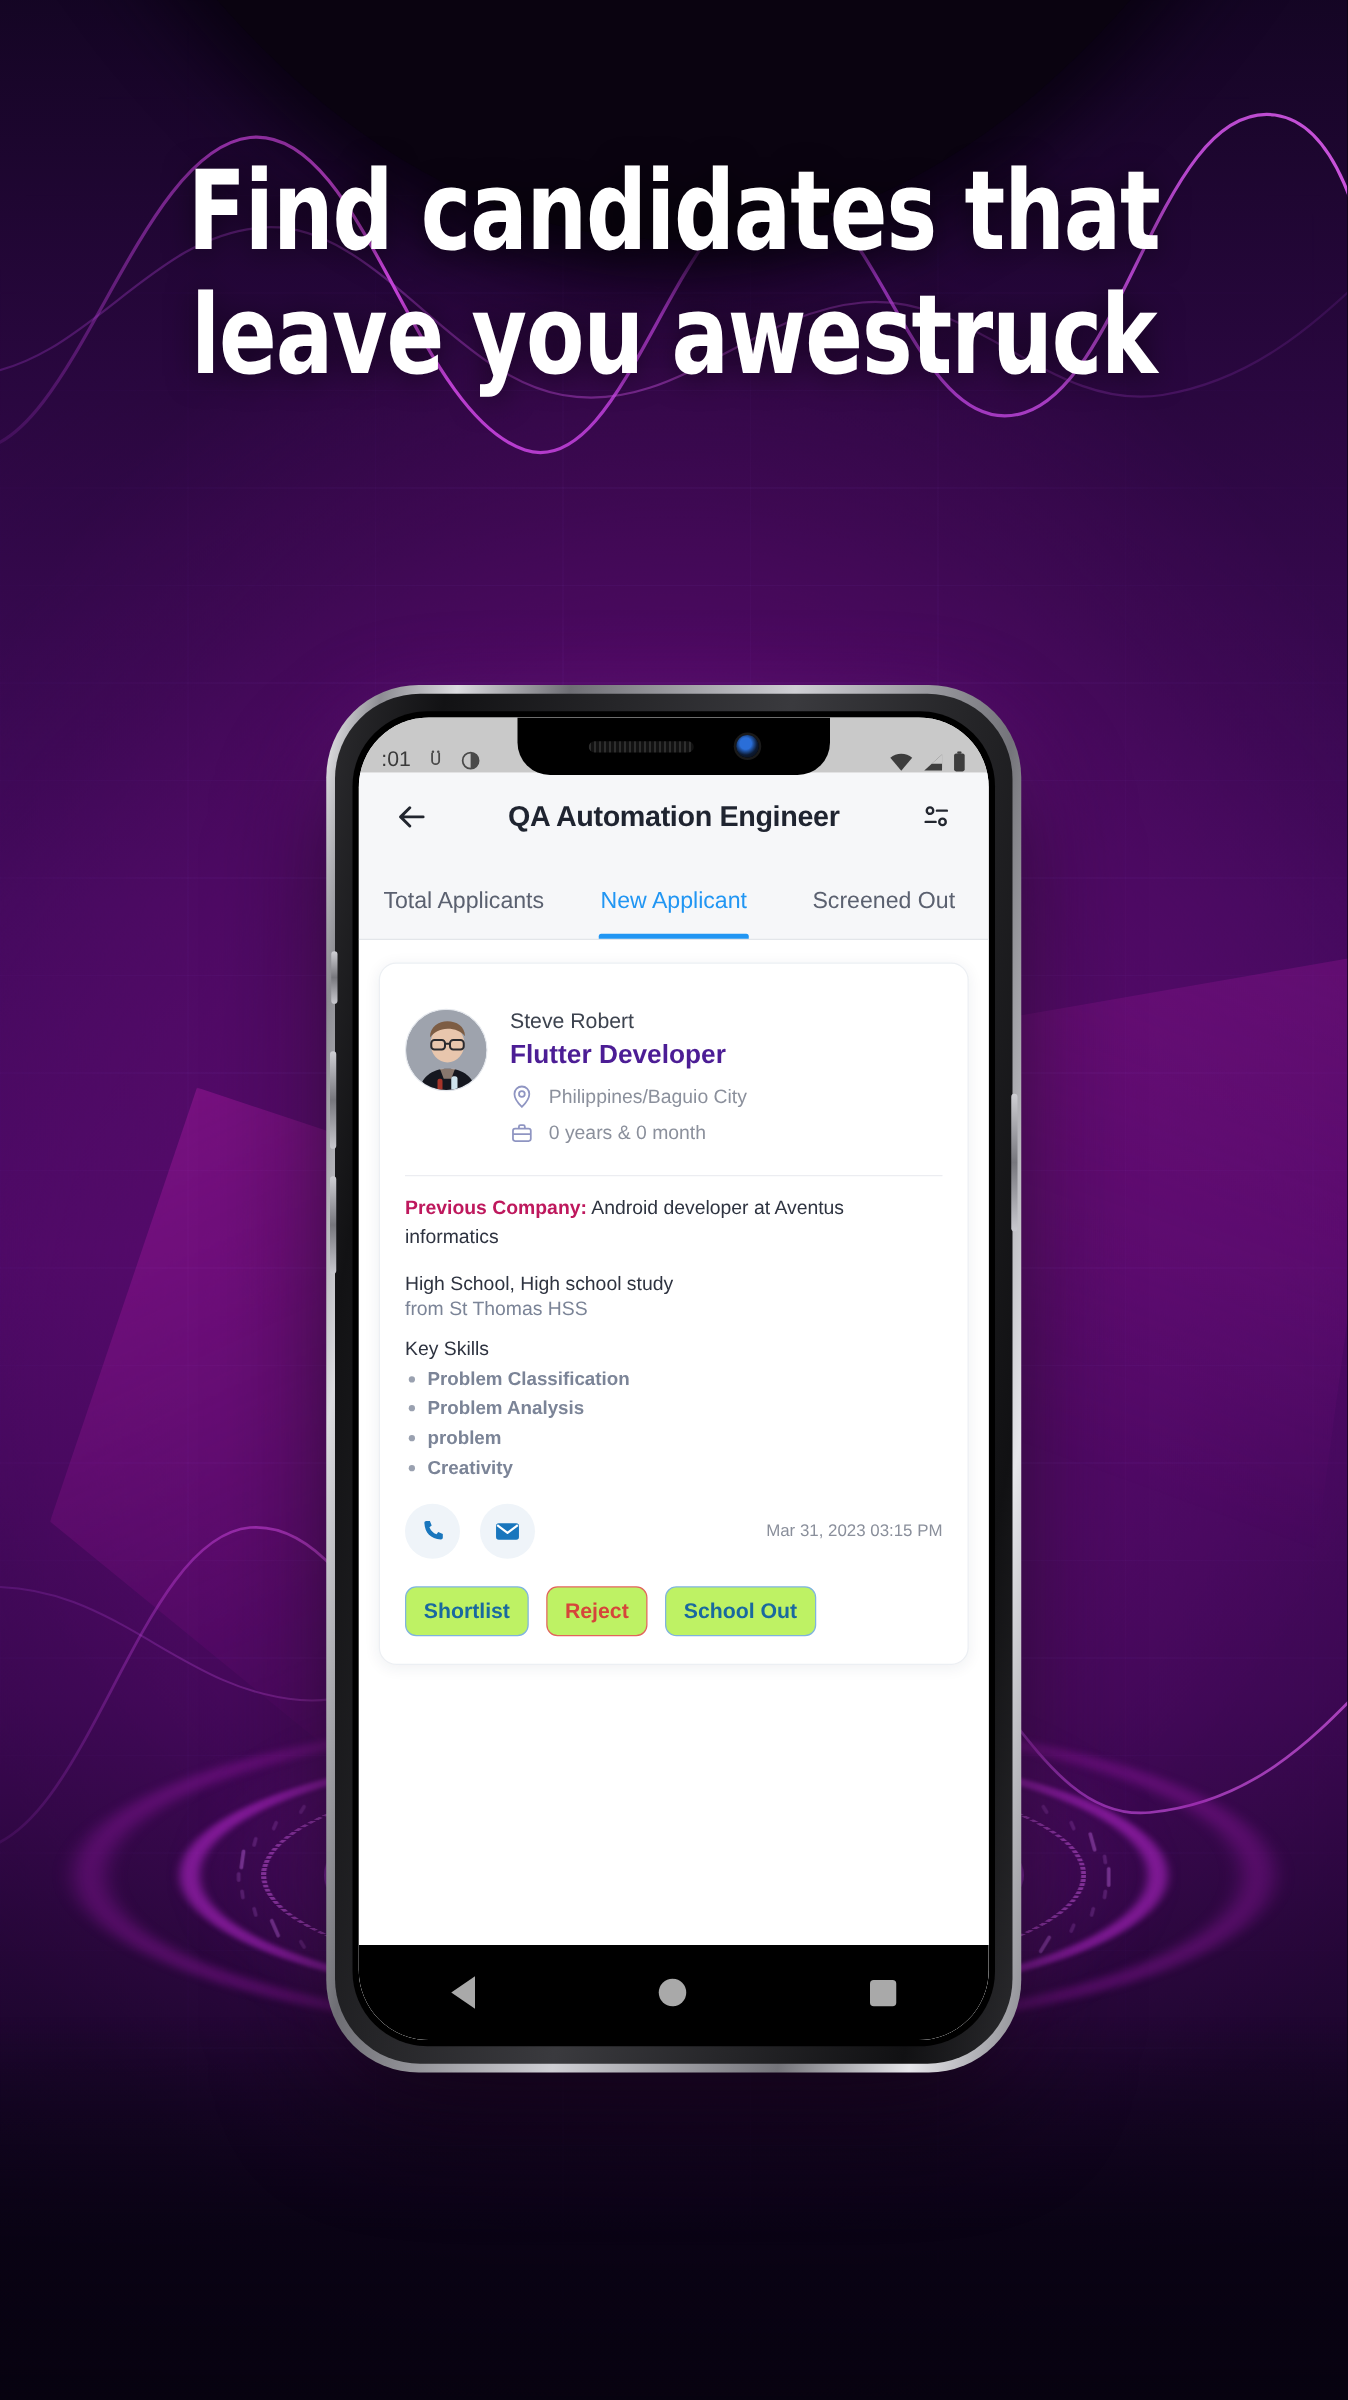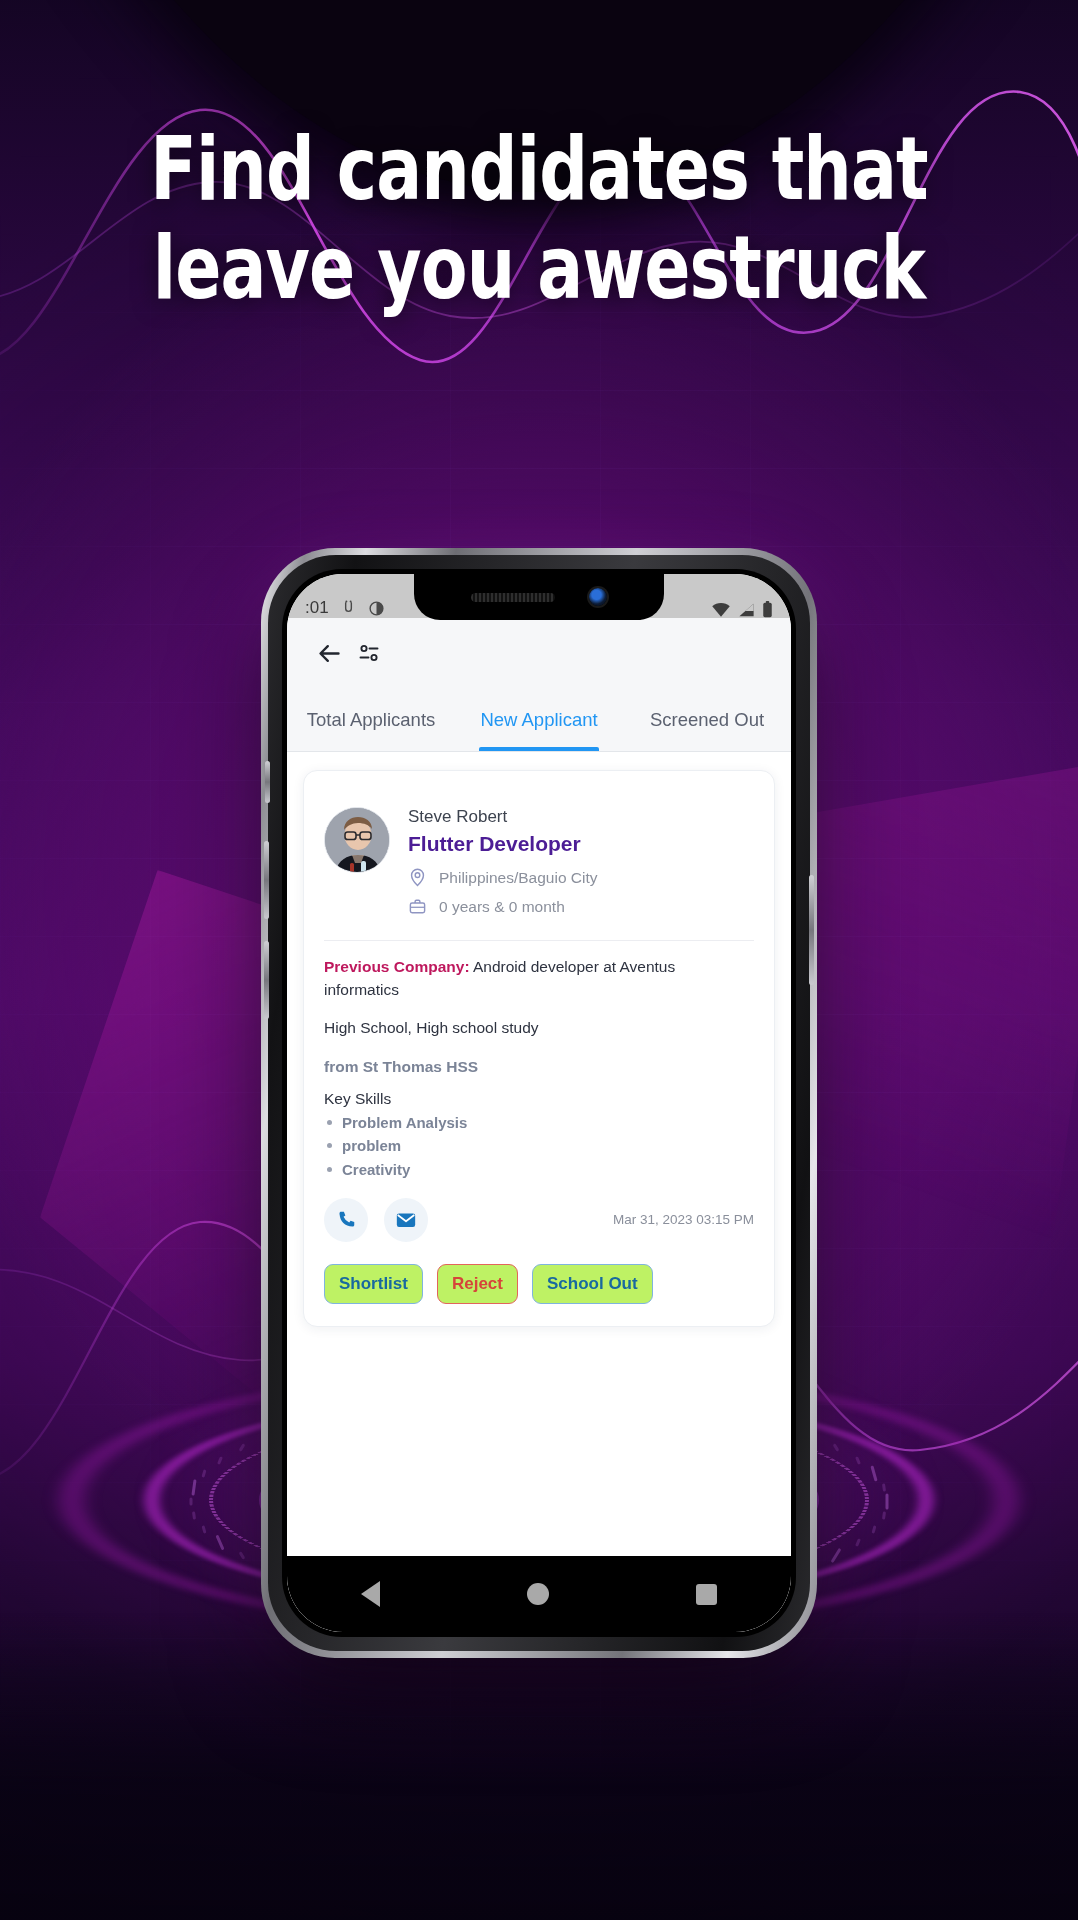--- a/index.html
+++ b/index.html
@@ -161,21 +161,21 @@
   .cand-info{ flex:1; min-width:0; }
   .cand-name{ font-size:17px; color:#3d434f; margin-bottom:5px; }
   .cand-role{ font-size:21px; font-weight:700; color:#4c1d95; margin-bottom:12px; }
   .meta-row{ display:flex; align-items:center; gap:12px; margin-bottom:10px; }
   .meta-text{ font-size:15.5px; color:#8b909c; }
   .divider{ height:1px; background:#ecedf1; margin:14px 0 14px; }
 
   .prev-line{ font-size:15.5px; color:#2e3340; line-height:1.5; margin-bottom:14px; }
   .prev-label{ font-weight:700; color:#be185d; }
   .edu-line{ font-size:15.5px; color:#2e3340; line-height:1.5; }
-  .edu-from{ font-size:15.5px; font-weight:700; color:#7b8497; margin-bottom:14px;margin-top:19px; }
+  .edu-from{ font-size:15.5px; font-weight:400; color:#7b8497; margin-bottom:14px; }
 
   .ks-title{ font-size:15.5px; color:#2e3340; margin-bottom:3px; }
   .ks-list{ list-style:none; }
   .ks-list li{ font-size:15px; font-weight:700; color:#7b8497; line-height:1.58;
                position:relative; padding-left:18px; }
   .ks-list li:before{ content:""; position:absolute; left:3px; top:9px;
                width:5px; height:5px; border-radius:50%; background:#9aa1b0; }
 
   .contact-row{ display:flex; align-items:center; margin-top:16px; }
   .cbtn{ width:44px; height:44px; border-radius:50%; background:#eff4f9;
@@ -335,20 +335,21 @@
                 <div class="camera"></div>
               </div>
             </div>
 
             <div class="appbar">
               <div class="icon-btn">
                 <svg width="27" height="27" viewBox="0 0 24 24">
                   <path d="M20 12H4.5M10.5 5.5 4 12l6.5 6.5" fill="none" stroke="#22262f" stroke-width="2.1" stroke-linecap="round" stroke-linejoin="round"></path>
                 </svg>
               </div>
+              <div class="appbar-title">QA Automation Engineer</div>
               <div class="icon-btn">
                 <svg width="26" height="26" viewBox="0 0 26 26">
                   <circle cx="8" cy="8.5" r="2.6" fill="none" stroke="#22262f" stroke-width="1.9"></circle>
                   <line x1="13.5" y1="8.5" x2="21.5" y2="8.5" stroke="#22262f" stroke-width="1.9" stroke-linecap="round"></line>
                   <circle cx="18" cy="17.5" r="2.6" fill="none" stroke="#22262f" stroke-width="1.9"></circle>
                   <line x1="4.5" y1="17.5" x2="12.5" y2="17.5" stroke="#22262f" stroke-width="1.9" stroke-linecap="round"></line>
                 </svg>
               </div>
             </div>
 
@@ -403,20 +404,21 @@
 
                 <div class="prev-line">
                   <span class="prev-label">Previous Company:</span><span> Android developer at Aventus informatics</span>
                 </div>
 
                 <div class="edu-line">High School, High school study</div>
                 <div class="edu-from">from St Thomas HSS</div>
 
                 <div class="ks-title">Key Skills</div>
                 <ul class="ks-list">
+                  <li>Problem Classification</li>
                   <li>Problem Analysis</li>
                   <li>problem</li>
                   <li>Creativity</li>
                 </ul>
 
                 <div class="contact-row">
                   <div class="cbtn">
                     <svg width="22" height="22" viewBox="0 0 24 24">
                       <path d="M6.6 3h3.1l1.6 4-2 1.5a11.5 11.5 0 0 0 6.2 6.2l1.5-2 4 1.6v3.1c0 1-.8 1.8-1.8 1.7C10.4 18.6 5.4 13.6 4.9 4.8 4.85 3.8 5.6 3 6.6 3z" fill="#1976bd"></path>
                     </svg>

